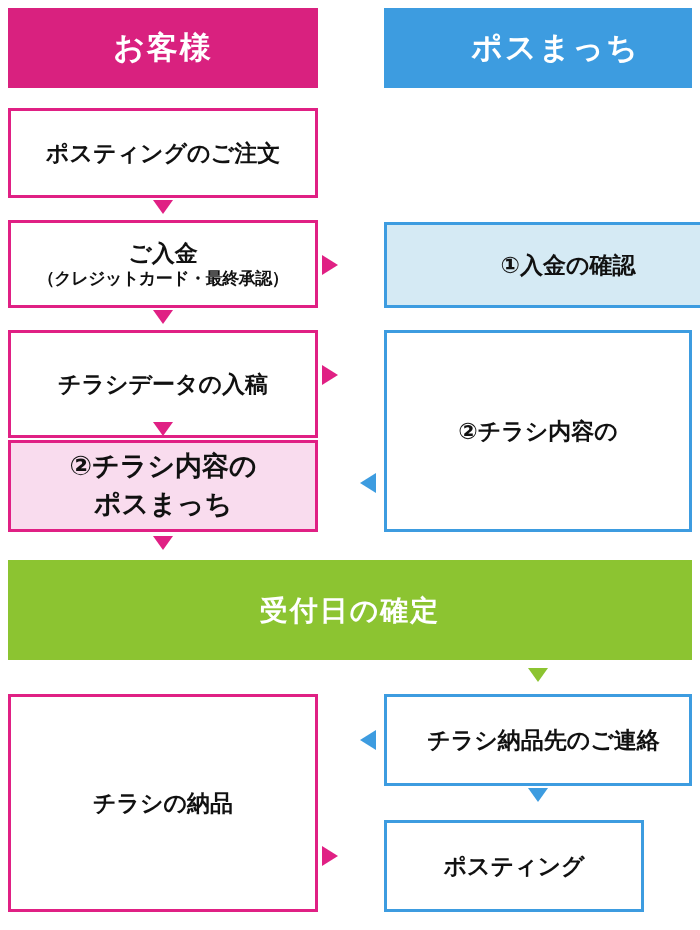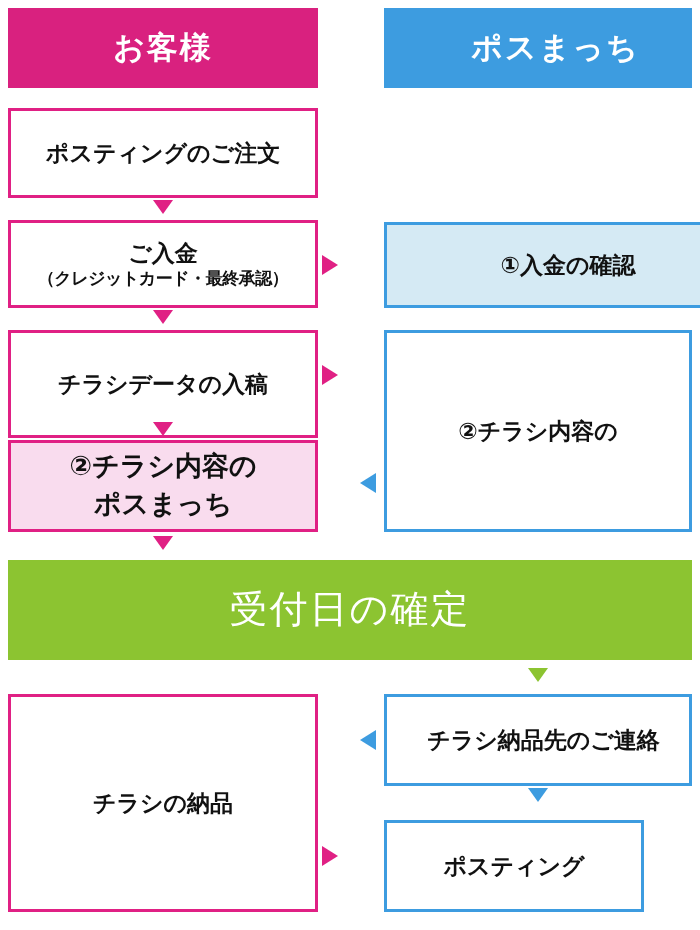--- a/index.html
+++ b/index.html
@@ -62,22 +62,22 @@
   .blue-fill {
     border: 3px solid #3d9ce0;
     background: #d5eaf4;
     color: #111111;
     font-weight: bold;
     font-size: 23px;
   }
   .green-bar {
     background: #8cc431;
     color: #ffffff;
-    font-weight: normal;
-    font-size: 38px;
+    font-weight: bold;
+    font-size: 28px;
     letter-spacing: 2px;
   }
   .sub-line {
     font-size: 17px;
     font-weight: bold;
     margin-top: 1px;
     letter-spacing: -0.5px;
   }
   .main-line { display: block; }
   .line2 { display: block; margin-top: 4px; }

